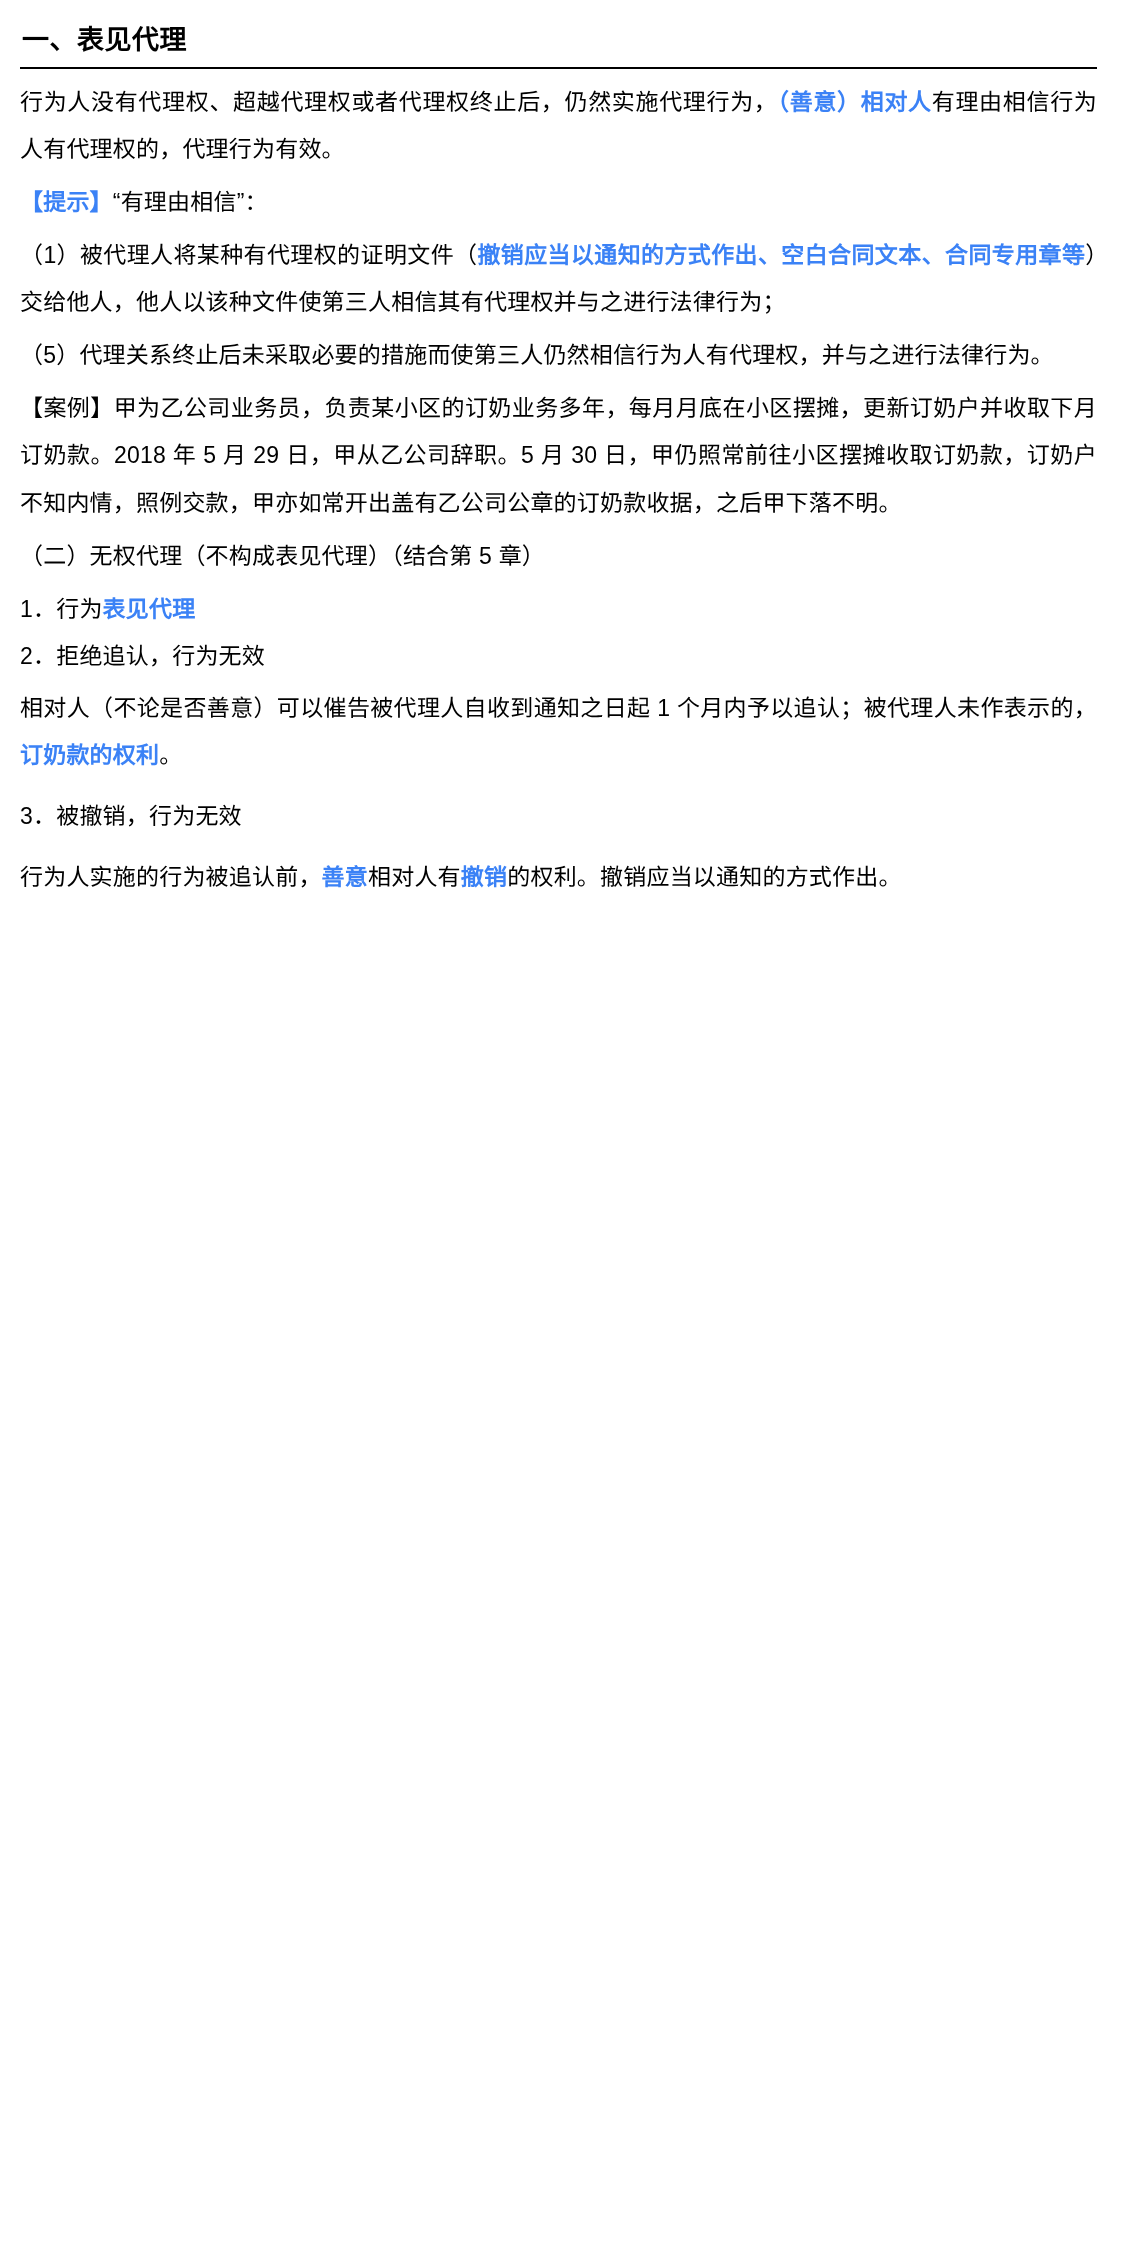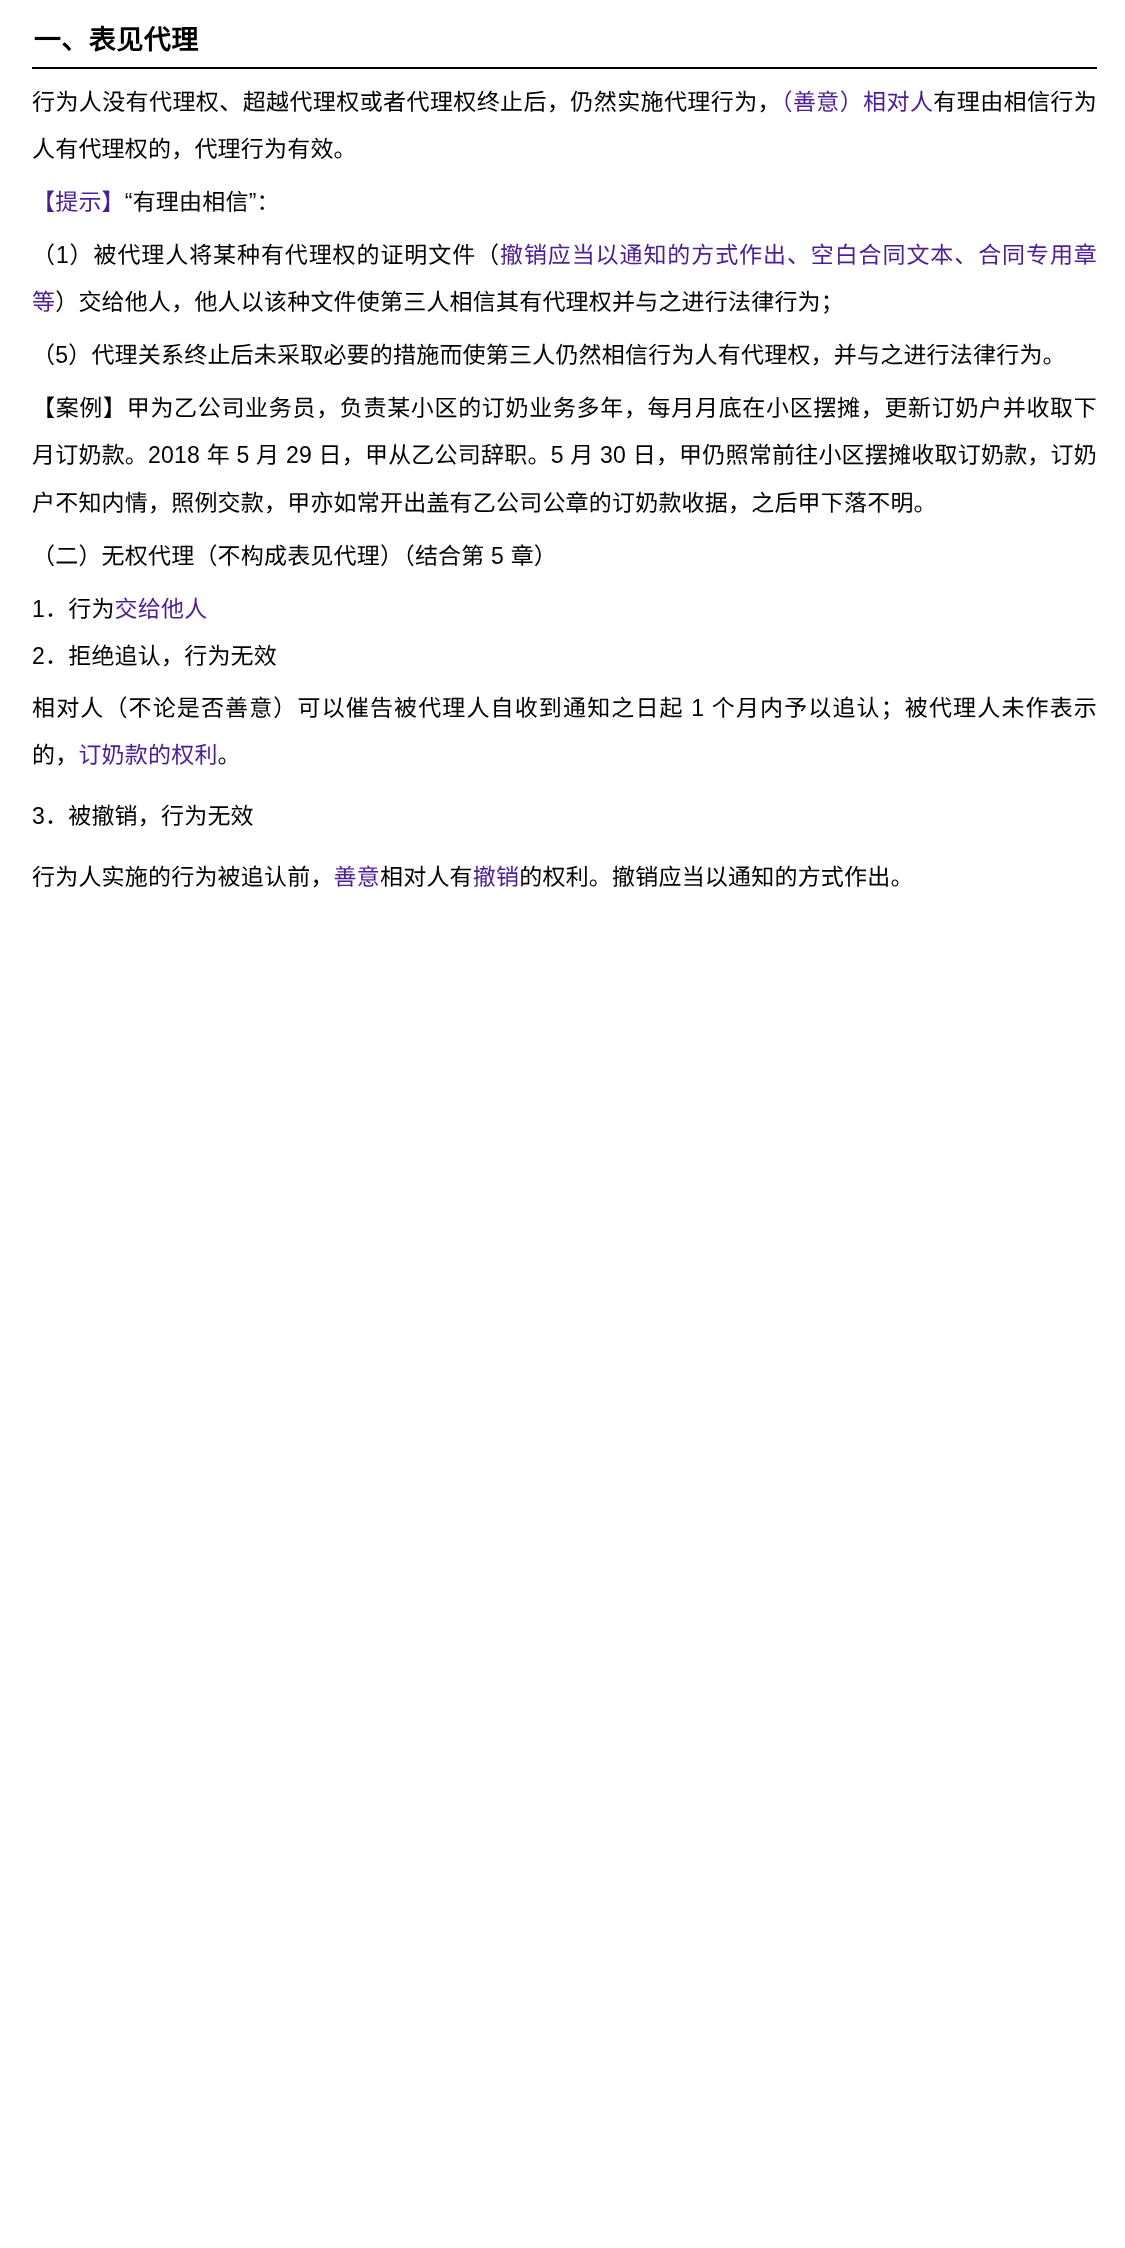--- a/index.html
+++ b/index.html
@@ -10,21 +10,21 @@
   body {
     width: 1125px;
     font-family: "Liberation Sans", "DejaVu Sans", sans-serif;
     color: #000000;
     -webkit-font-smoothing: antialiased;
   }
   .page {
     width: 1125px;
     min-height: 2248px;
     box-sizing: border-box;
-    padding: 12px 28px 20px 32px;
+    padding: 12px 28px 20px 20px;
     position: relative;
   }
   .heading {
     font-size: 27px;
     font-weight: bold;
     letter-spacing: 0.5px;
     margin: 8px 0 6px 2px;
     line-height: 1.5;
   }
   .rule {
@@ -38,40 +38,40 @@
     margin: 0 0 6px 0;
     text-align: justify;
     text-justify: inter-ideograph;
     letter-spacing: 0.2px;
   }
   p.tight {
     line-height: 1.55;
     margin-bottom: 2px;
   }
   .red-b {
-    color: #4c1d95;
-    font-weight: normal;
+    color: #3b82f6;
+    font-weight: bold;
   }
   .spacer-sm { height: 8px; }
 </style>
 </head>
 <body>
 
 <div class="page">
 
   <h1 class="heading">一、表见代理</h1>
   <div class="rule"></div>
 
   <p class="para"><span>行为人没有代理权、超越代理权或者代理权终止后，仍然实施代理行为，</span><span class="red-b">（善意）相对人</span><span>有理由相信行为人有代理权的，代理行为有效。</span></p>
   <p class="para"><span class="red-b">【提示】</span><span>“有理由相信”：</span></p>
   <p class="para"><span>（1）被代理人将某种有代理权的证明文件（</span><span class="red-b">撤销应当以通知的方式作出、空白合同文本、合同专用章等</span><span>）交给他人，他人以该种文件使第三人相信其有代理权并与之进行法律行为；</span></p>
   <p class="para"><span>（5）代理关系终止后未采取必要的措施而使第三人仍然相信行为人有代理权，并与之进行法律行为。</span></p>
   <p class="para"><span>【案例】</span><span>甲为乙公司业务员，负责某小区的订奶业务多年，每月月底在小区摆摊，更新订奶户并收取下月订奶款。2018 年 5 月 29 日，甲从乙公司辞职。5 月 30 日，甲仍照常前往小区摆摊收取订奶款，订奶户不知内情，照例交款，甲亦如常开出盖有乙公司公章的订奶款收据，之后甲下落不明。</span></p>
   <p class="para"><span>（二）无权代理（不构成表见代理）（结合第 5 章）</span></p>
-  <p class="para"><span>1．行为</span><span class="red-b">交给他人</span></p>
+  <p class="para"><span>1．行为</span><span class="red-b">表见代理</span></p>
   <p class="para tight"><span>2．拒绝追认，行为无效</span></p>
   <div class="spacer-sm"></div>
   <p class="para"><span>相对人（不论是否善意）可以催告被代理人自收到通知之日起 1 个月内予以追认；被代理人未作表示的，</span><span class="red-b">订奶款的权利</span><span>。</span></p>
   <div class="spacer-sm"></div>
   <p class="para"><span>3．被撤销，行为无效</span></p>
   <div class="spacer-sm"></div>
   <p class="para"><span>行为人实施的行为被追认前，</span><span class="red-b">善意</span><span>相对人有</span><span class="red-b">撤销</span><span>的权利。撤销应当以通知的方式作出。</span></p>
   <div class="spacer-sm"></div>
 
 </div>

